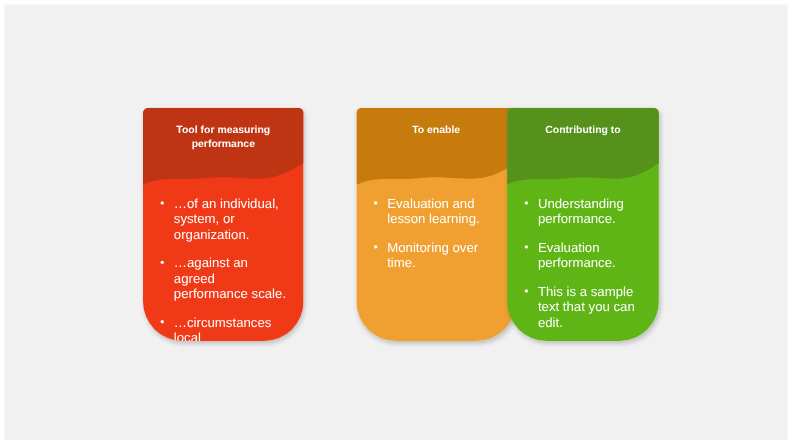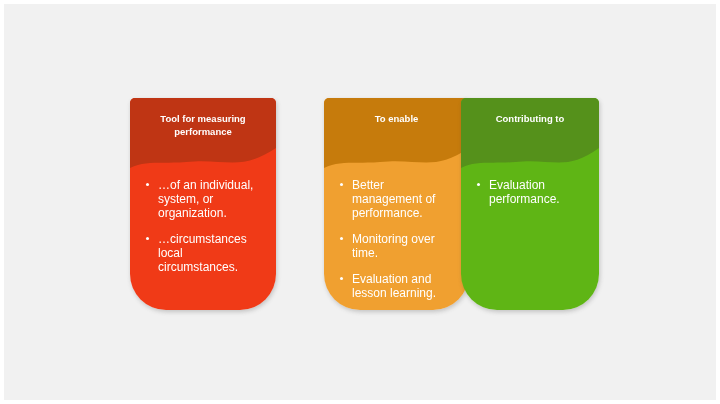--- a/index.html
+++ b/index.html
@@ -150,46 +150,48 @@
     <div class="card card-red">
       <div class="card-body-fill" style="background: rgb(240, 58, 23);"></div>
       <div class="card-head-wrap">
         <svg viewBox="0 0 146 78" preserveAspectRatio="none">
           <path d="M0,0 H146 V50 C110,74 96,60 56,64 C30,66 16,62 0,70 Z" fill="#bf3514"></path>
         </svg>
       </div>
       <div class="card-head-text">Tool for measuring performance</div>
       <ul class="card-list">
         <li>…of an individual, system, or organization.</li>
+        <li>…against an agreed performance scale.</li>
         <li>…circumstances local circumstances.</li>
       </ul>
     </div>
 
     <div class="card card-orange">
       <div class="card-body-fill" style="background: rgb(240, 160, 48);"></div>
       <div class="card-head-wrap">
         <svg viewBox="0 0 145 78" preserveAspectRatio="none">
           <path d="M0,0 H145 V50 C110,74 96,60 56,64 C30,66 16,62 0,70 Z" fill="#c67b0c"></path>
         </svg>
       </div>
       <div class="card-head-text">To enable</div>
       <ul class="card-list">
-        <li>Better management of performance.</li>
+        <li>Evaluation and lesson learning.</li>
         <li>Monitoring over time.</li>
-        <li>Evaluation and lesson learning.</li>
       </ul>
     </div>
 
     <div class="card card-green">
       <div class="card-body-fill" style="background: rgb(95, 181, 21);"></div>
       <div class="card-head-wrap">
         <svg viewBox="0 0 138 78" preserveAspectRatio="none">
           <path d="M0,0 H138 V50 C105,74 92,60 54,64 C29,66 15,62 0,70 Z" fill="#55911b"></path>
         </svg>
       </div>
       <div class="card-head-text">Contributing to</div>
       <ul class="card-list">
+        <li>Understanding performance.</li>
         <li>Evaluation performance.</li>
+        <li>This is a sample text that you can edit.</li>
       </ul>
     </div>
 
   </div>
 </div>
 
 </body></html>

